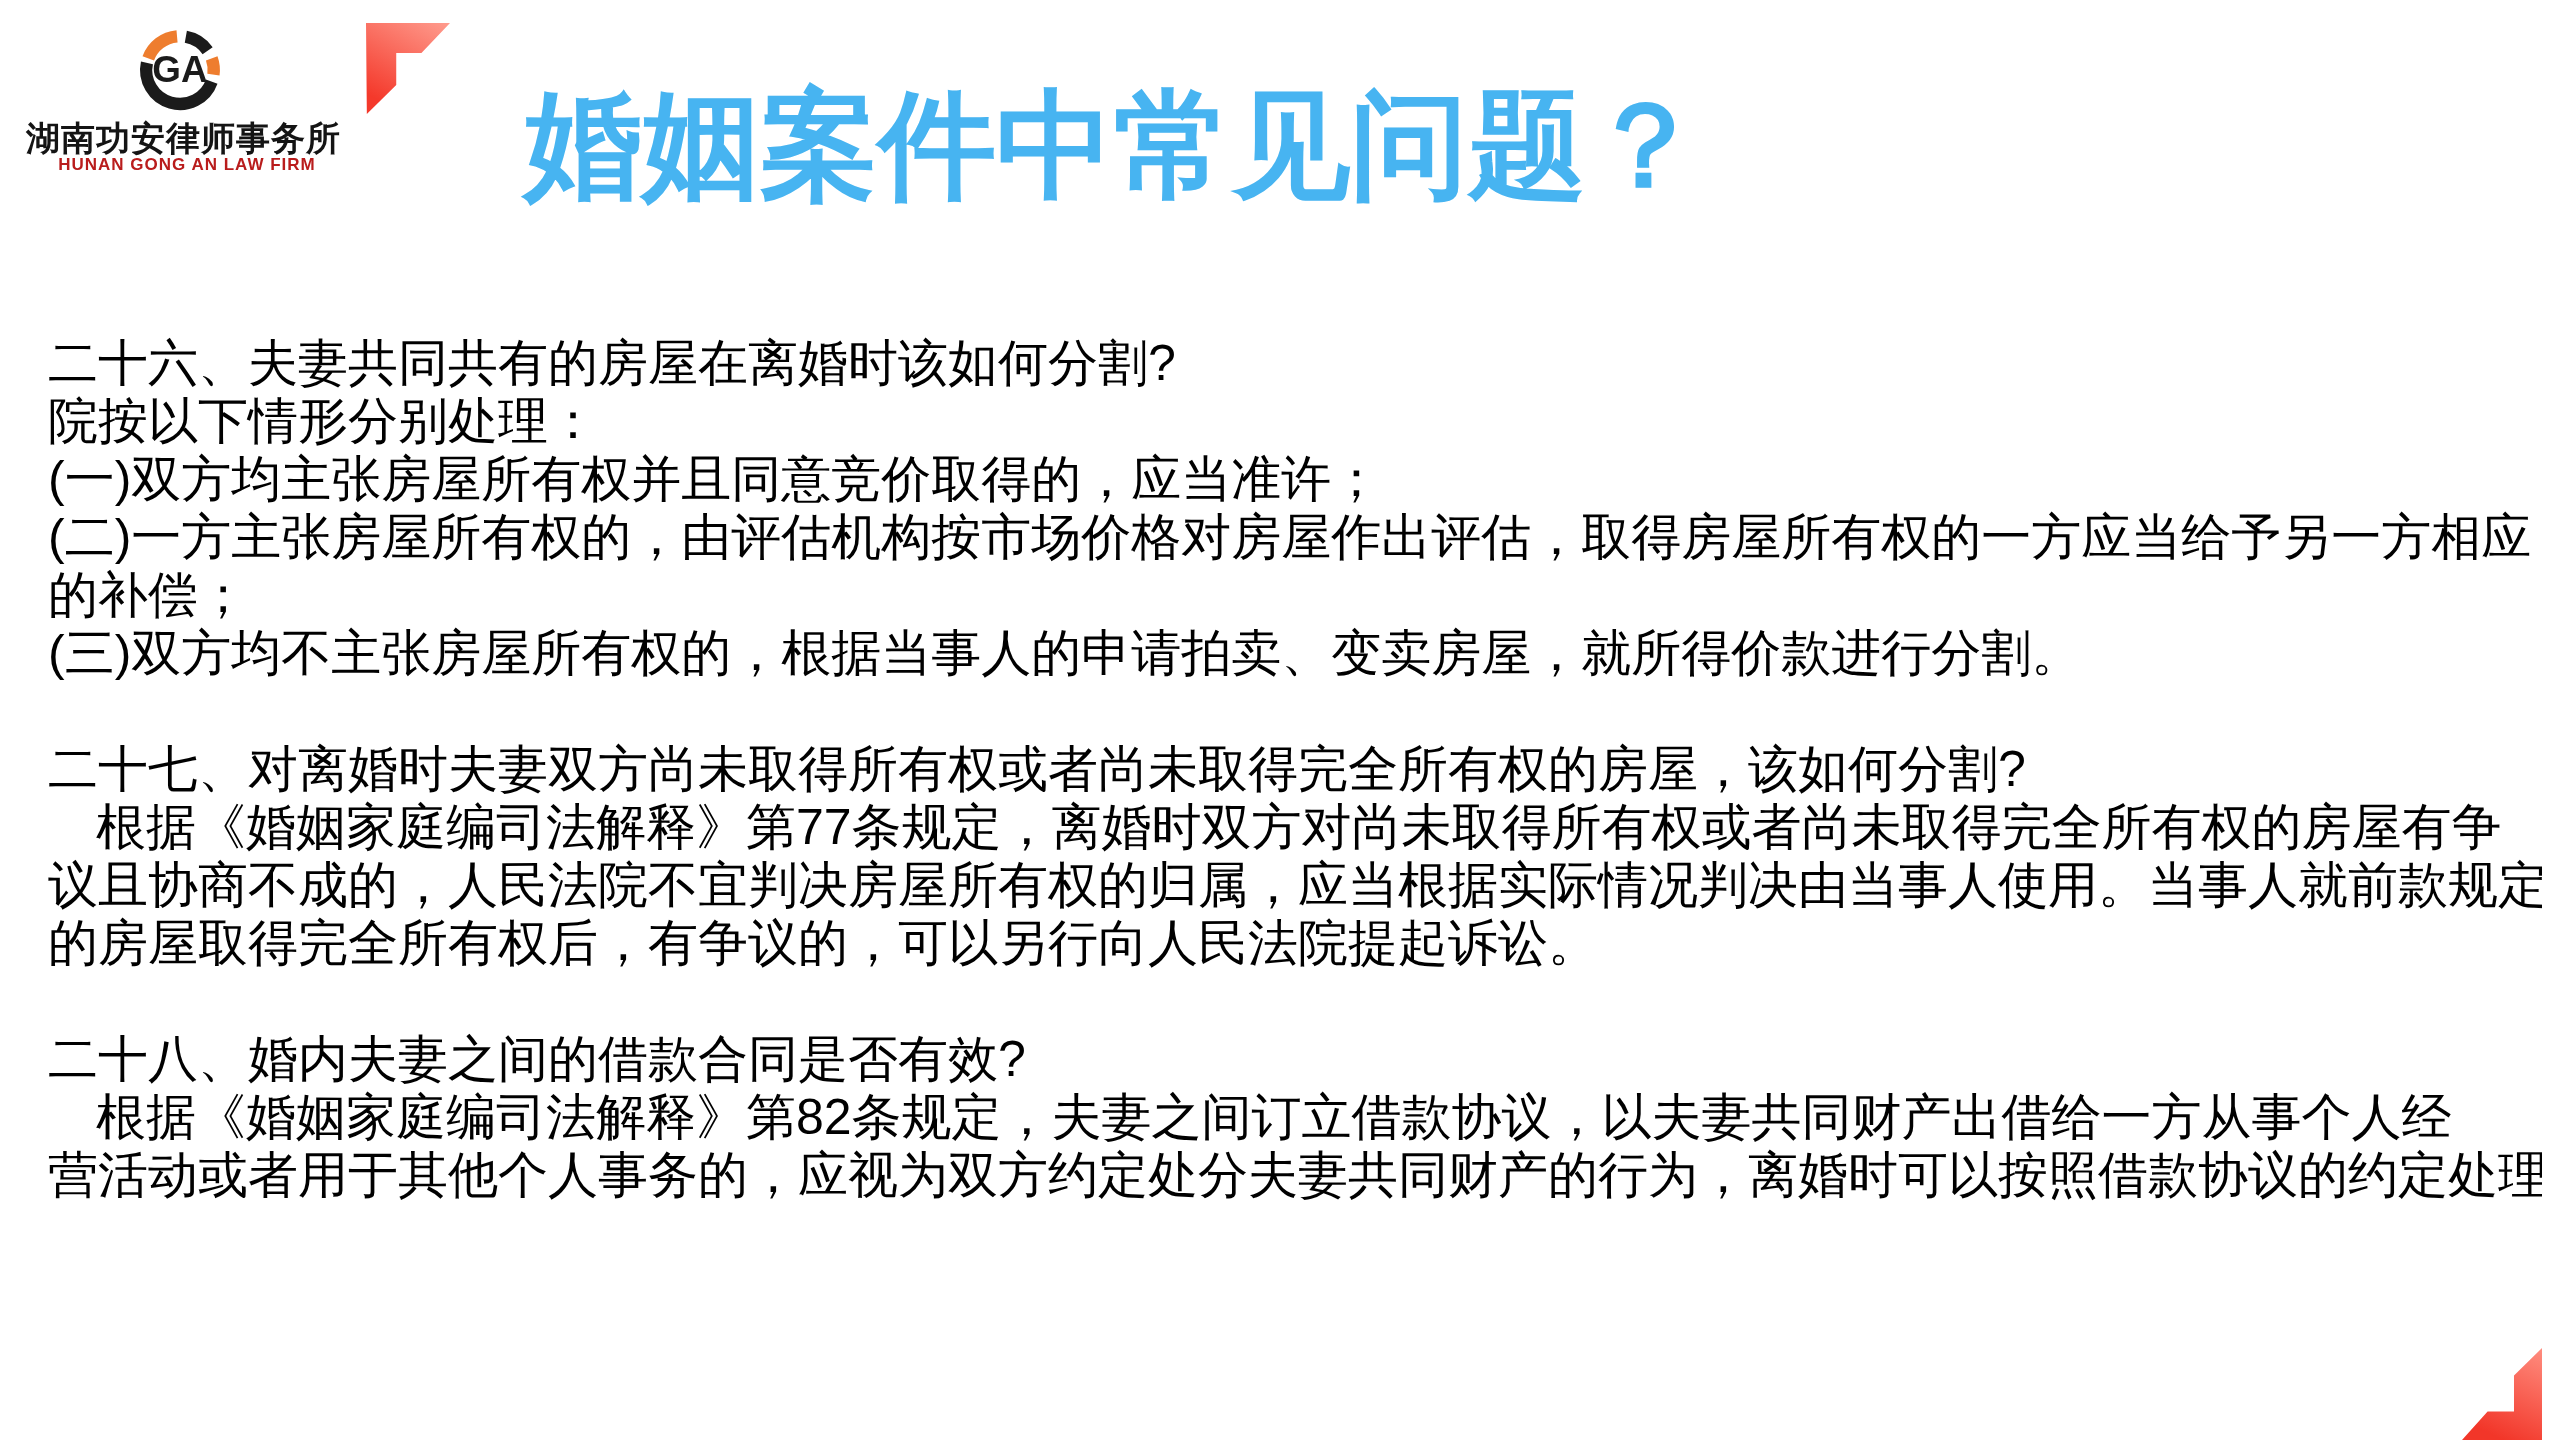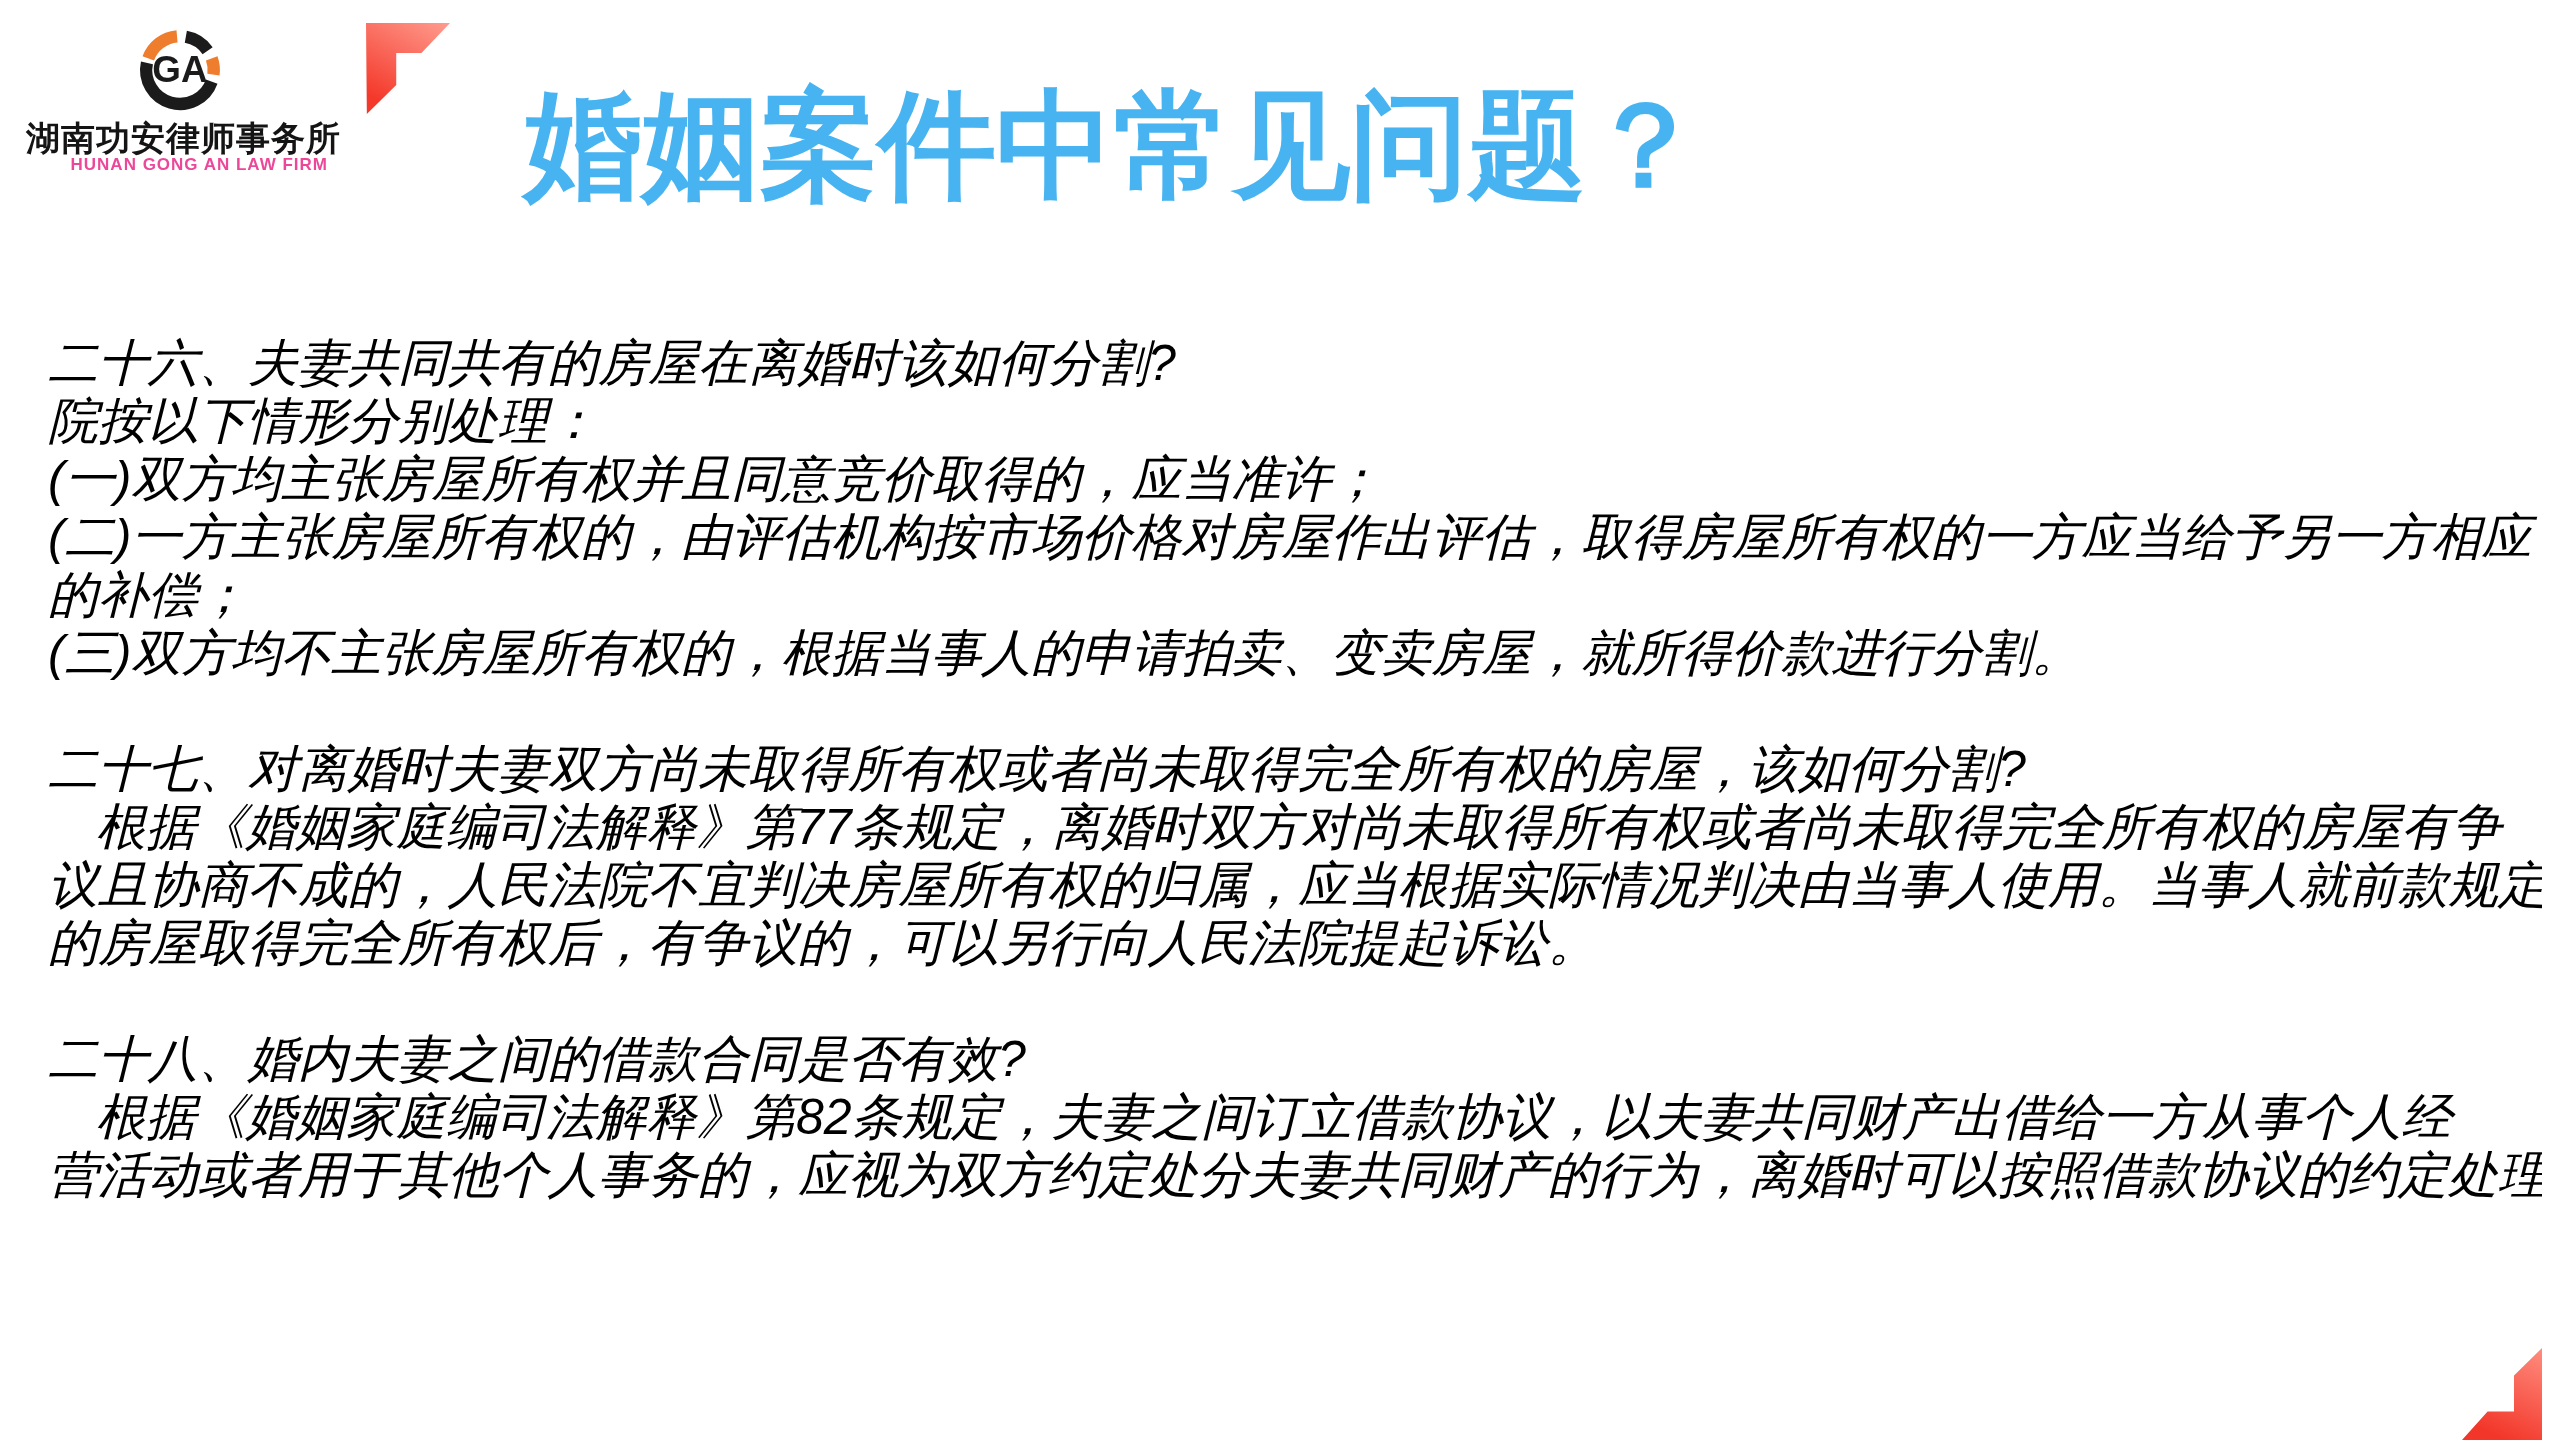--- a/index.html
+++ b/index.html
@@ -7,22 +7,22 @@
     position:relative;width:2542px;height:1440px;background:#ffffff;
     overflow:hidden;font-family:"Liberation Sans","DejaVu Sans",sans-serif;
   }
   
   .logo-emblem{position:absolute;left:136px;top:26px;}
   .logo-cn{
     position:absolute;left:26px;top:116px;width:306px;text-align:center;
     font-size:34px;font-weight:bold;color:#141414;letter-spacing:1px;white-space:nowrap;
   }
   .logo-en{
-    position:absolute;left:22px;top:155px;width:306px;text-align:right;
-    font-size:17px;font-weight:bold;color:#ec4899;letter-spacing:1px;white-space:nowrap;
+    position:absolute;left:34px;top:155px;width:306px;text-align:center;
+    font-size:17px;font-weight:bold;color:#b91c1c;letter-spacing:1px;white-space:nowrap;
   }
   
   .ribbon{
     position:absolute;left:366px;top:23px;width:84px;height:91px;
     background:linear-gradient(210deg,#ff9c8e 0%,#f4392b 85%);
     clip-path:polygon(0% 0%,100% 0%,66% 33%,36% 33%,36% 68%,1% 100%);
   }
   .corner{
     position:absolute;right:0;bottom:0;width:80px;height:92px;
     background:linear-gradient(205deg,#ff8d7f 0%,#f23629 85%);
@@ -39,21 +39,21 @@
     position:absolute;left:1425px;top:408px;z-index:0;
     font-family:"Liberation Serif","DejaVu Serif",serif;
     font-size:225px;line-height:1;letter-spacing:18px;
     color:#fae4e1;white-space:nowrap;
   }
   
   .body-text{
     position:absolute;left:48px;top:334px;width:2485px;z-index:2;
     color:#000;font-size:50px;
   }
-  .line{height:58px;line-height:58px;white-space:nowrap;font-style:italic;}
+  .line{height:58px;line-height:58px;white-space:nowrap;}
   .line.indent{padding-left:48px;}
 </style>
 </head>
 <body>
 
 <div class="slide">
 
   <div class="logo-emblem">
     <svg width="88" height="88" viewBox="0 0 84 86">
       <path d="M 11 31.7 A 33 33 0 0 1 39.1 10.1" fill="none" stroke="#ee7d2e" stroke-width="12"></path>

